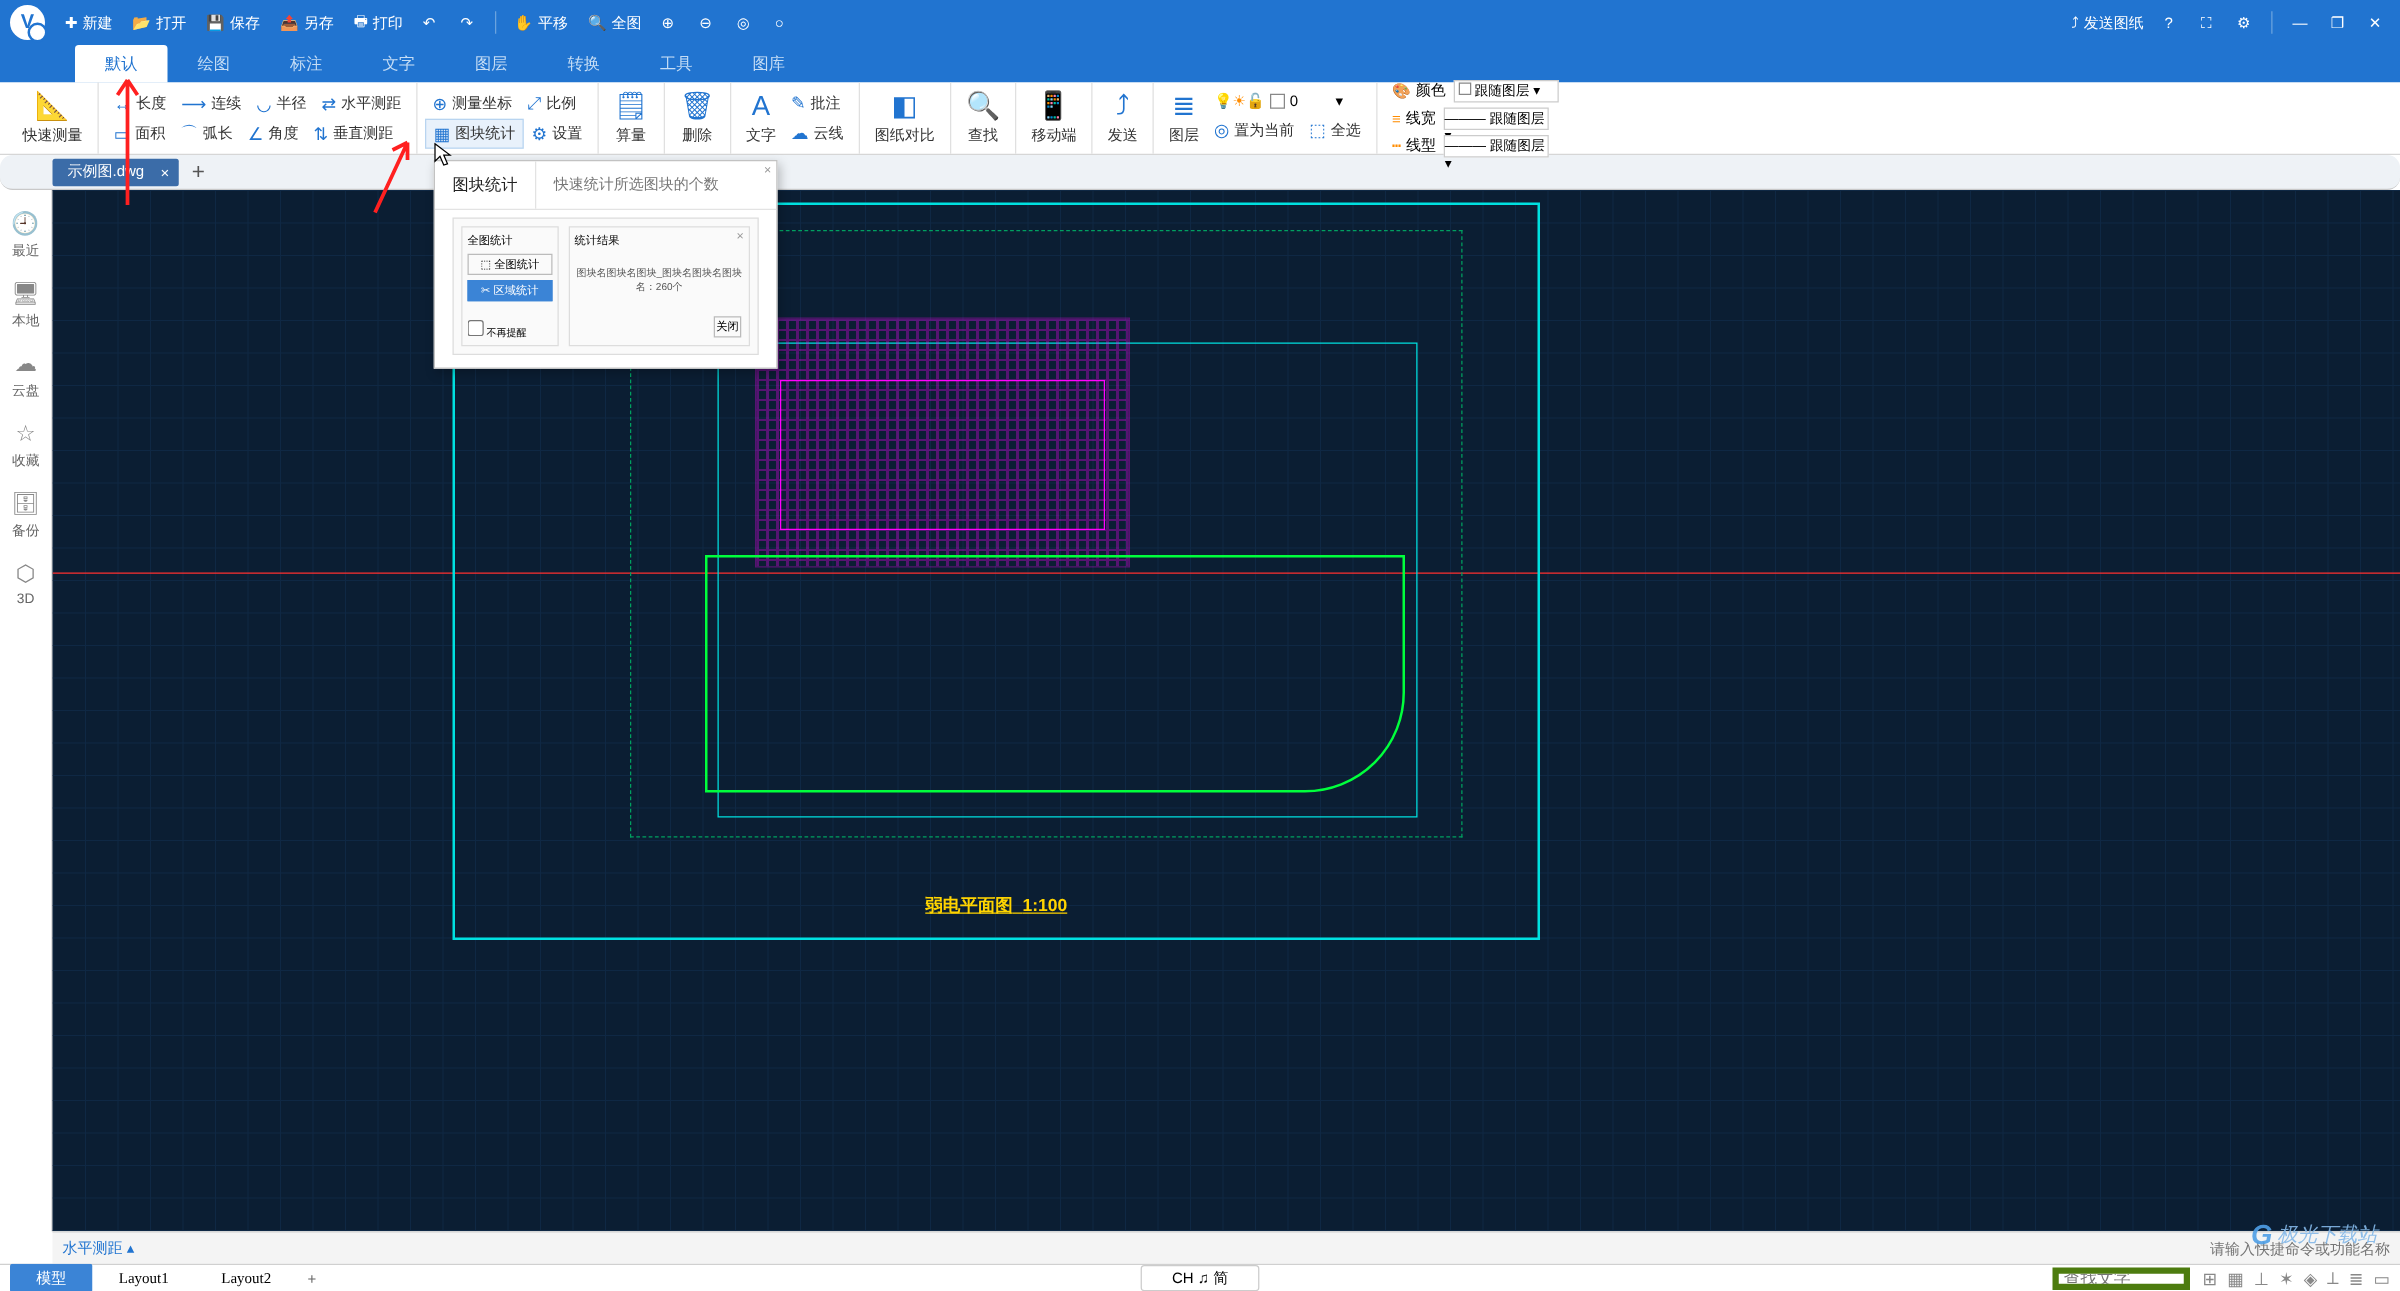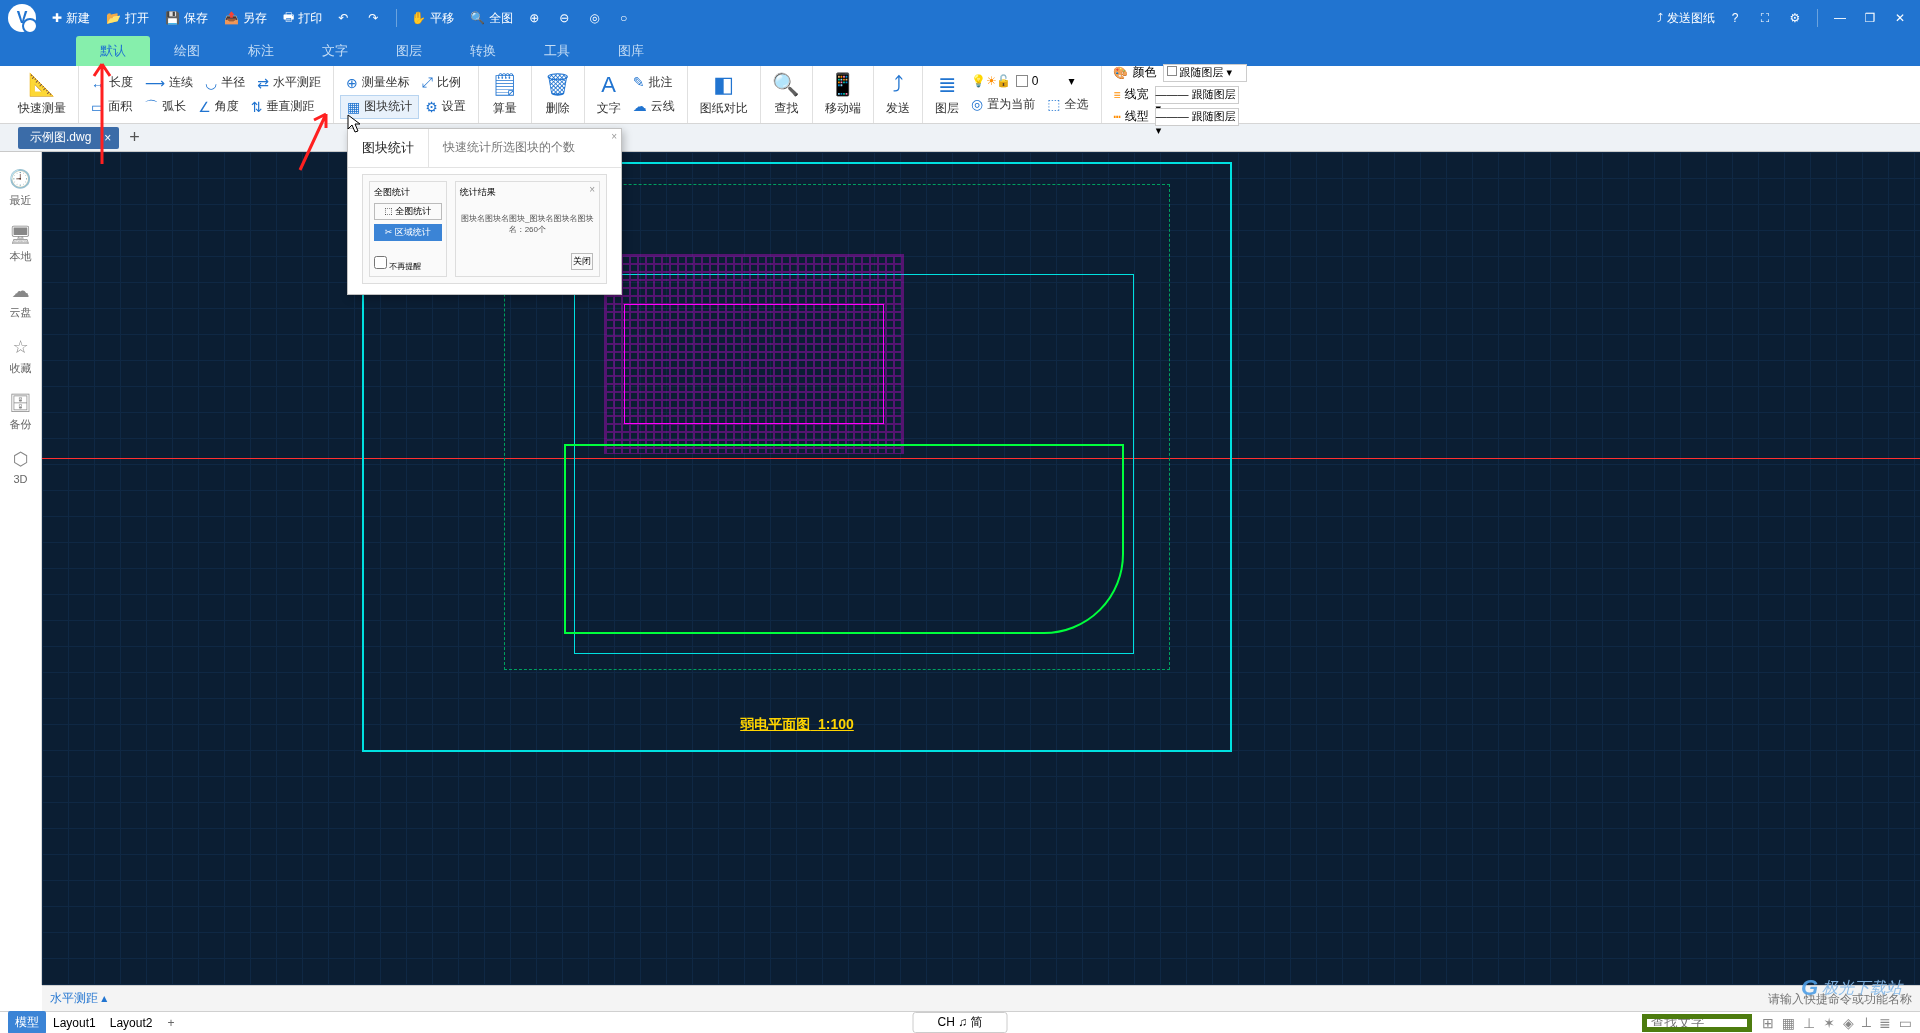--- a/index.html
+++ b/index.html
@@ -11,39 +11,39 @@
 .app-logo::after{content:"";position:absolute;right:-2px;bottom:-2px;width:12px;height:12px;border-radius:50%;background:#fff;border:2px solid #2174d0;}
 .title-item { display: flex; align-items: center; padding: 0 8px; cursor: pointer; height: 100%; }
 .title-item .ic { margin-right: 4px; }
 .title-spacer { flex: 1; }
 .win-controls { display:flex; align-items:center; gap: 6px;}
 .win-btn { width: 24px; height: 24px; display:flex;align-items:center;justify-content:center;cursor:pointer;}
 
 
 .menu-tabs { height: 30px; background: #2174d0; display: flex; align-items: flex-end; padding-left: 60px; }
 .menu-tab { padding: 6px 24px; color: #c5ddf5; cursor: pointer; font-size: 13px; }
-.menu-tab.active { background: #86efac; color: #2174d0; border-radius: 3px 3px 0 0; margin-left: 16px; }
+.menu-tab.active { background: #ffffff; color: #2174d0; border-radius: 3px 3px 0 0; }
 
 
 .ribbon { height: 58px; background: #fff; border-bottom: 1px solid #d6d6d6; display: flex; align-items: center; padding: 0 6px; }
 .ribbon-group { display: flex; flex-direction: column; align-items: center; justify-content: center; padding: 0 6px; height: 100%; }
 .ribbon-group.vert-sep { border-right: 1px solid #e0e0e0; }
 .rb-large { display:flex;flex-direction:column;align-items:center;cursor:pointer;padding:2px 6px;color:#333;}
 .rb-large .ic-lg { font-size: 22px; color:#2174d0; margin-bottom:2px;}
 .rb-small { display:flex;align-items:center;cursor:pointer;padding:2px 6px;color:#333;height:24px;}
 .rb-small .ic { color:#2174d0;margin-right:4px;font-size:14px;}
 .rb-row{display:flex;}
 .rb-col{display:flex;flex-direction:column;}
 .ribbon-prop{display:flex;align-items:center;padding:2px 6px;height:22px;}
 .ribbon-prop .ic{color:#ff8c00;margin-right:4px;}
 .ribbon-prop select,.ribbon-prop .sel{height:18px;font-size:11px;border:1px solid #ccc;background:#fff;width:84px;}
 .ribbon-prop .lbl{margin-right:6px;font-size:12px;}
 
 
-.file-tabs { height: 28px; background: #eef2f6; border-bottom: 1px solid #c9c9c9; display: flex; align-items: center; padding-left: 18px;}
+.file-tabs { height: 28px; background: #eef2f6; border-bottom: 1px solid #c9c9c9; display: flex; align-items: center; padding-left: 42px; border-radius: 10px;}
 .file-tab { display:flex;align-items:center;background:#3b6ca8;color:#fff;height:22px;padding:0 28px 0 12px;position:relative;font-size:12px;border-radius:2px;}
 .file-tab .close{position:absolute;right:8px;cursor:pointer;}
 .file-add{margin-left:10px;font-size:18px;color:#555;cursor:pointer;}
 
 
 .left-sidebar { position:absolute; left:0; top:152px; width:42px; bottom:48px; background:#fff; border-right:1px solid #d6d6d6; display:flex;flex-direction:column;align-items:center;padding-top:8px;}
 .ls-item{display:flex;flex-direction:column;align-items:center;padding:8px 0;cursor:pointer;color:#666;font-size:11px;width:100%;}
 .ls-item .ic{font-size:18px;color:#888;margin-bottom:3px;}
 
 
@@ -78,21 +78,21 @@
 .arrow-red svg{display:block;}
 
 
 .cursor-ptr{position:absolute;left:347px;top:114px;z-index:55;font-size:16px;color:#000;}
 
 
 .cmd-bar{position:absolute;left:42px;right:0;bottom:22px;height:26px;background:#f4f4f4;border-top:1px solid #d0d0d0;display:flex;align-items:center;padding:0 8px;font-size:12px;}
 .cmd-label{color:#2174d0;cursor:pointer;margin-right:8px;}
 .cmd-input{flex:1;border:none;background:transparent;color:#999;font-size:12px;outline:none;text-align:right;}
 .status-bar{position:absolute;left:0;right:0;bottom:0;height:22px;background:#fff;border-top:1px solid #d0d0d0;display:flex;align-items:center;padding:0 8px;font-size:12px;}
-.status-tab{padding:2px 6px;cursor:pointer;border:1px solid transparent;}
+.status-tab{padding:2px 20px;cursor:pointer;border:1px solid transparent;font-family:Liberation Serif, serif;}
 .status-tab.active{background:#3b84d6;color:#fff;border-radius:2px;}
 .status-add{padding:2px 8px;cursor:pointer;color:#666;}
 .status-spacer{flex:1;}
 .status-center{position:absolute;left:50%;transform:translateX(-50%);border:1px solid #ccc;padding:1px 24px;border-radius:3px;cursor:pointer;}
 .status-search{border:5px solid #4d7c0f;height:18px;width:110px;padding:0 4px;margin-right:10px;}
 .status-icons{display:flex;gap:8px;align-items:center;}
 .status-icons .sic{color:#888;cursor:pointer;font-size:14px;}
 
 
 .watermark{position:absolute;right:18px;bottom:32px;color:#84b8e8;font-size:16px;font-style:italic;opacity:0.9;z-index:40;display:flex;align-items:center;}

